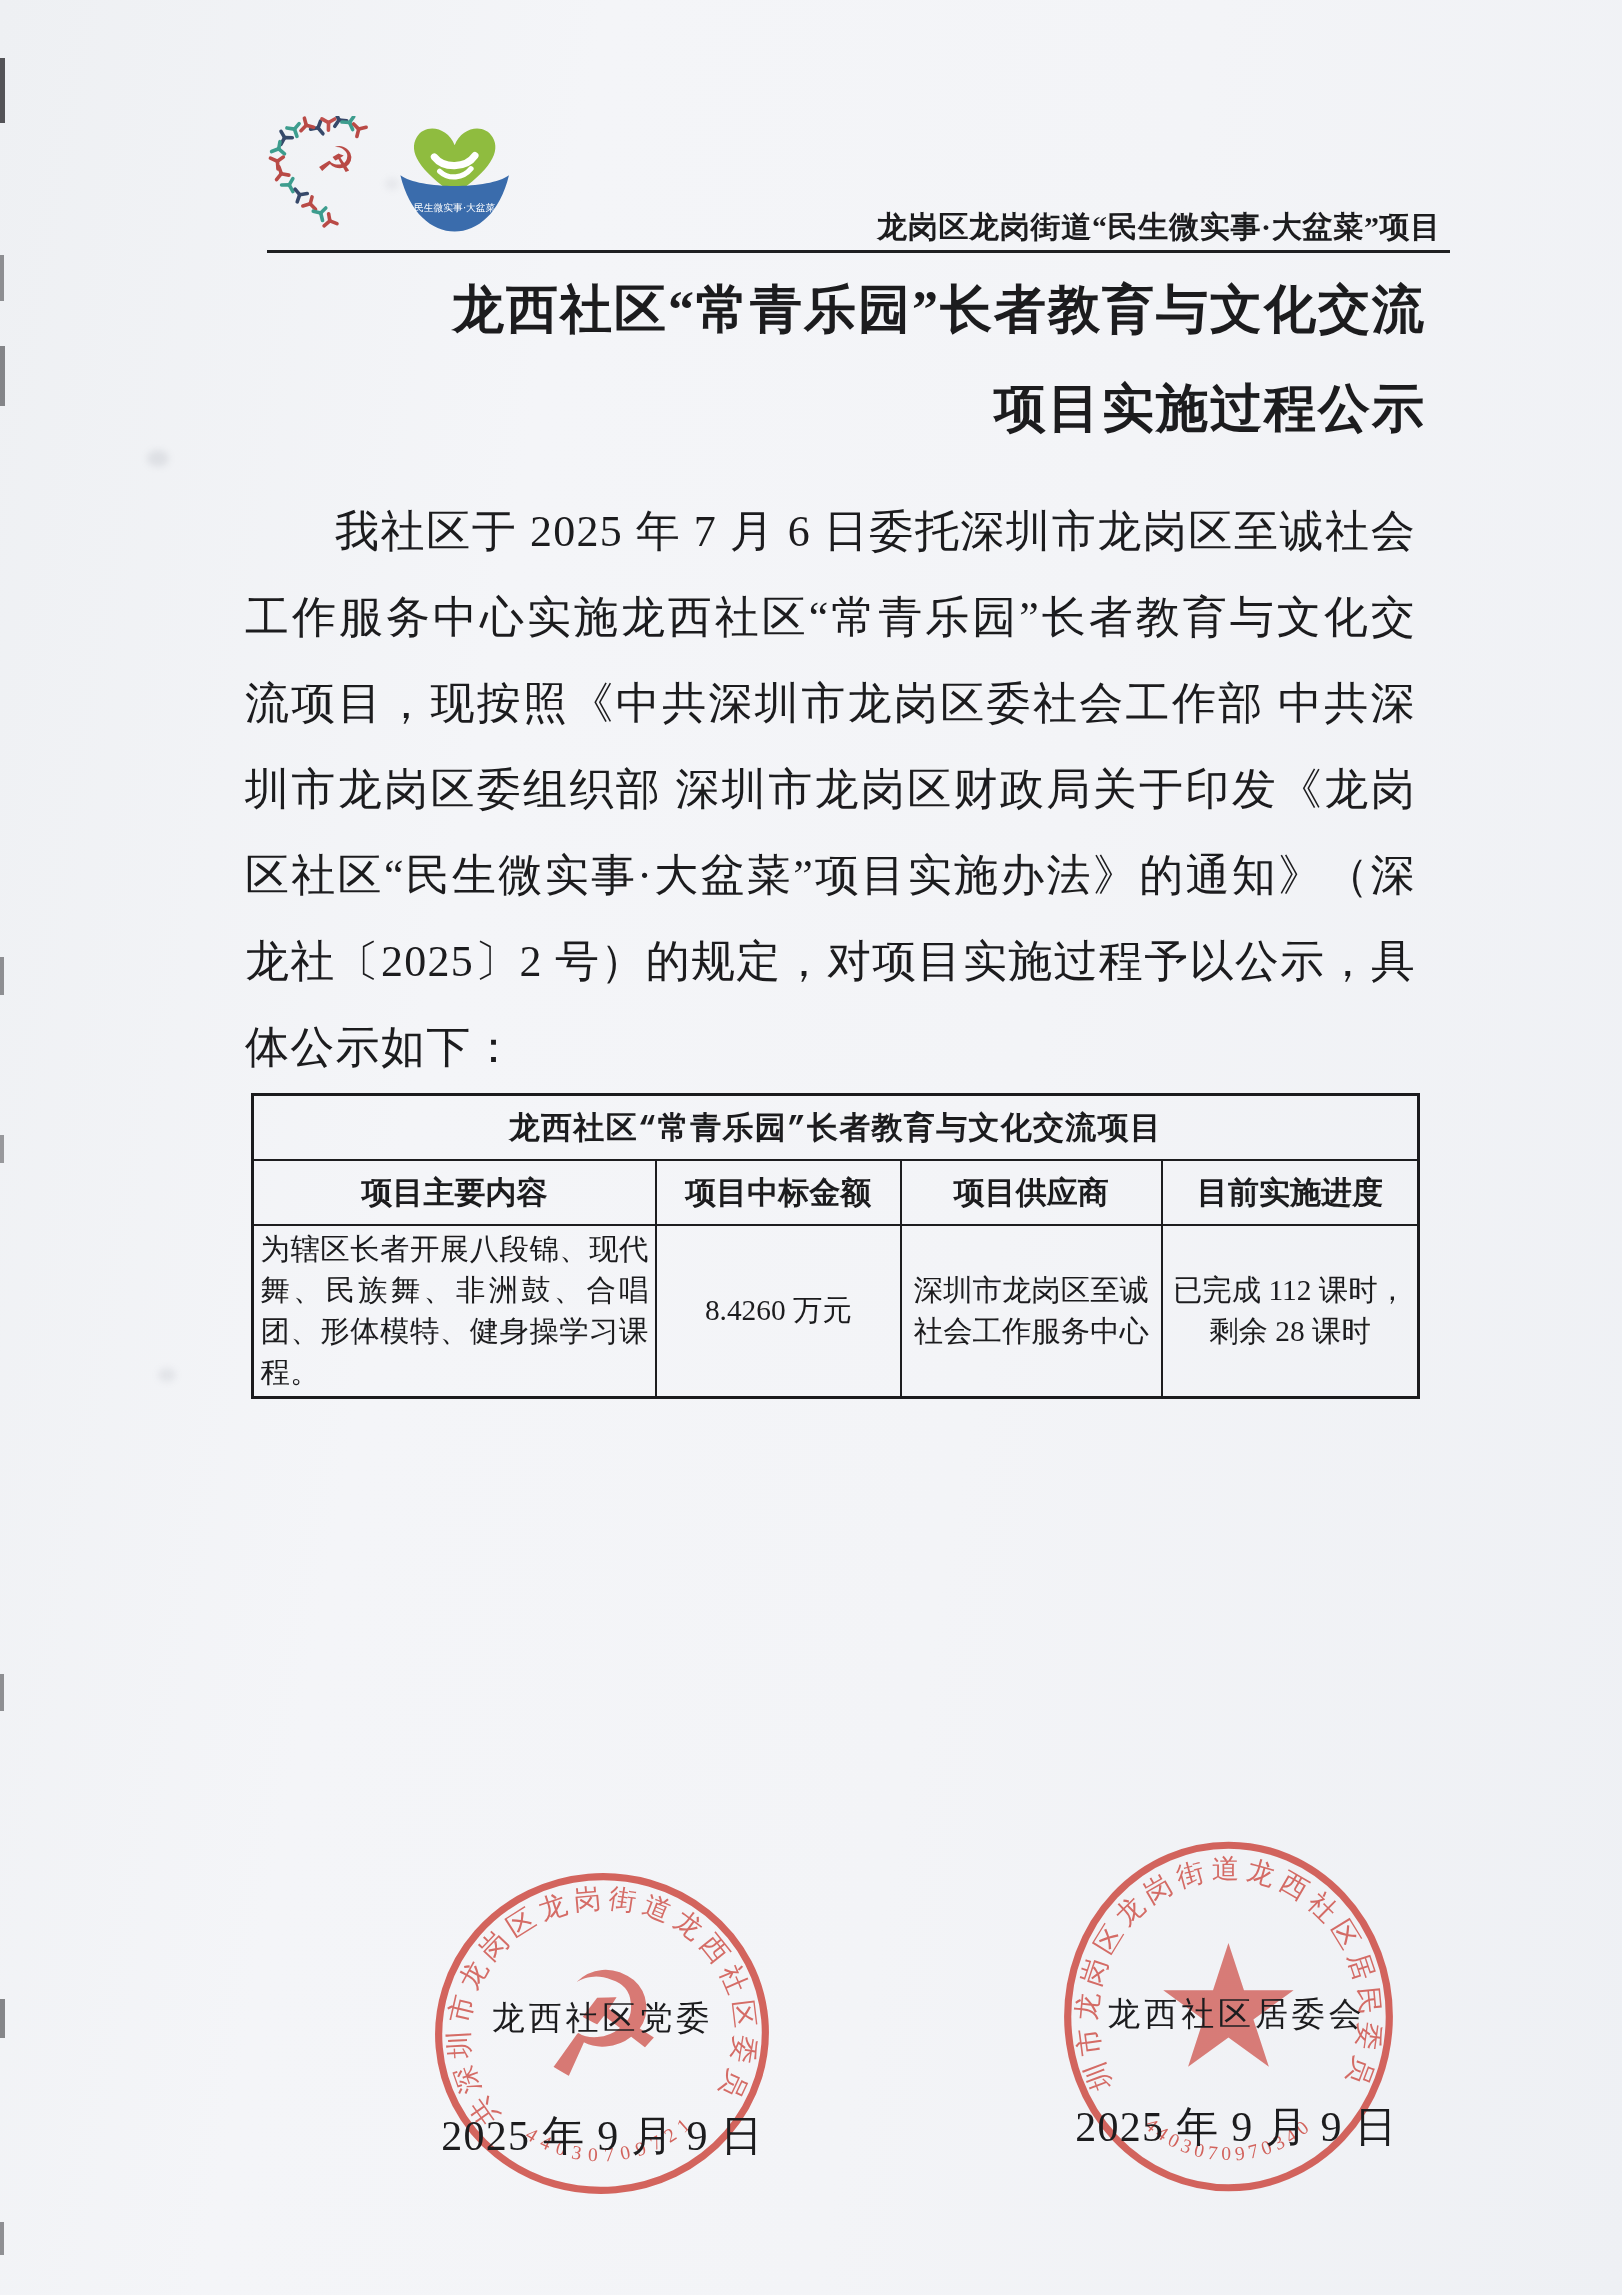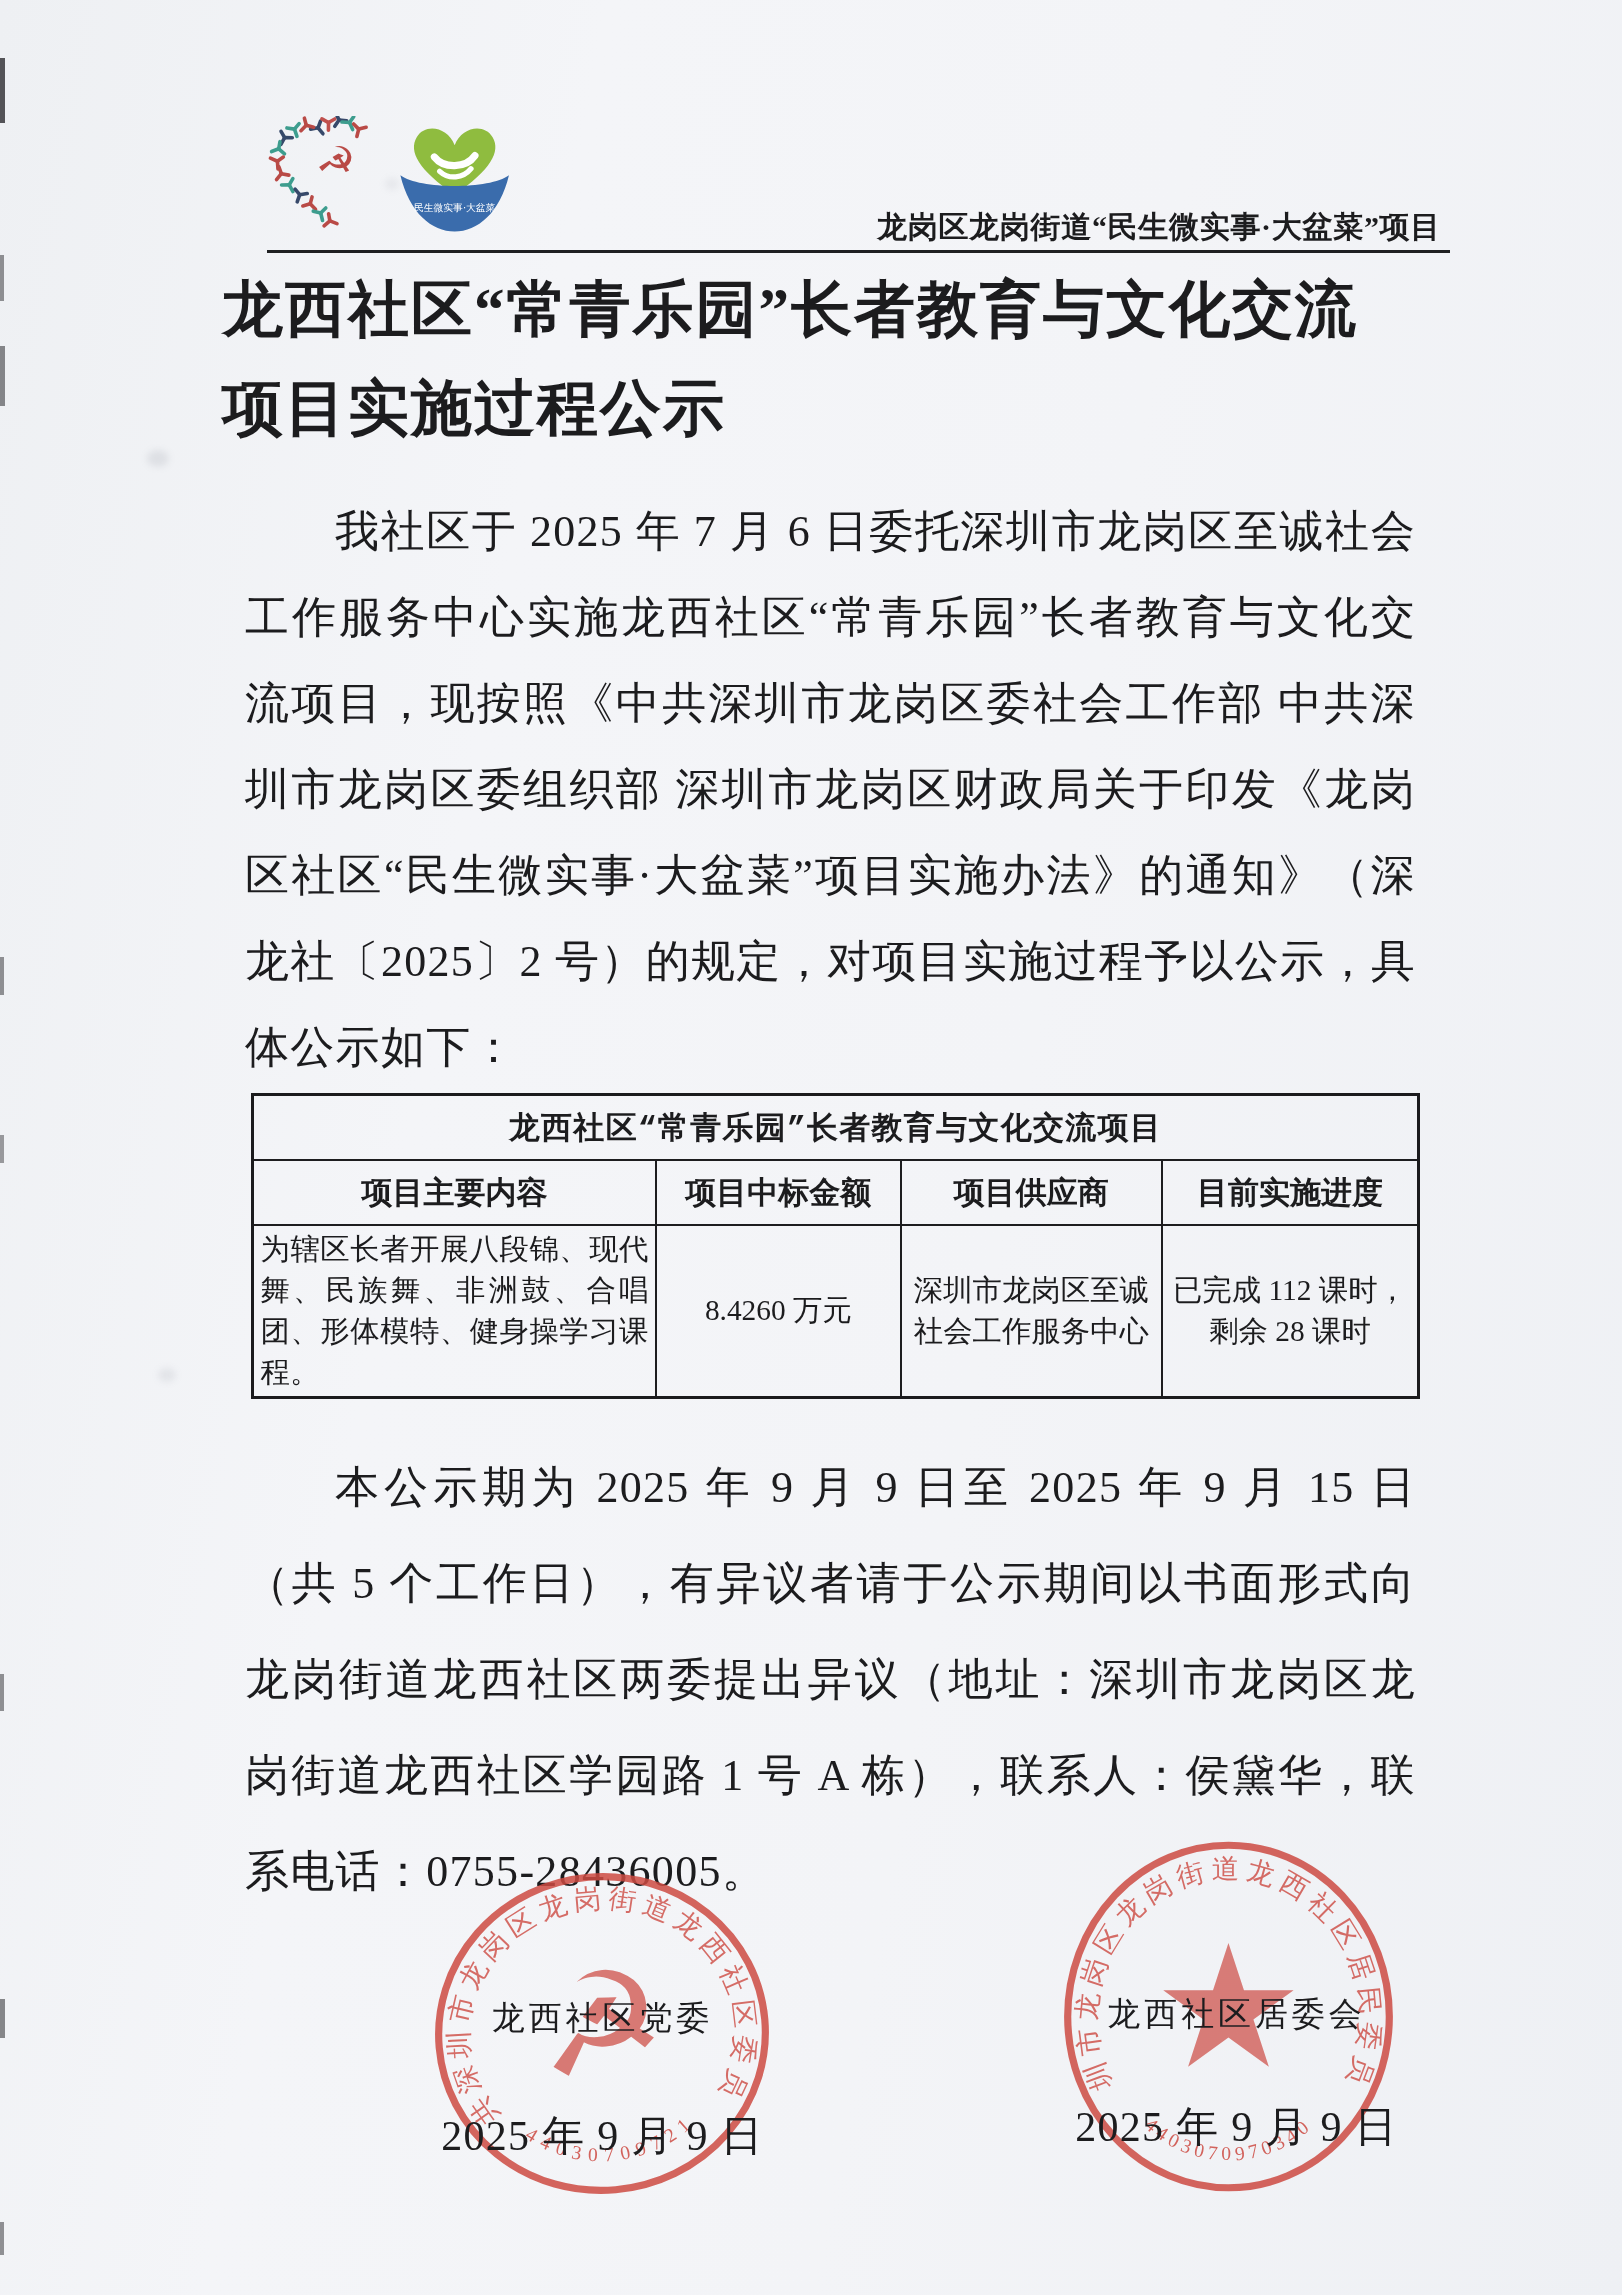--- a/index.html
+++ b/index.html
@@ -5,22 +5,22 @@
   html,body{margin:0;padding:0;width:1623px;height:2295px;}
   body{font-family:"Liberation Serif","DejaVu Serif",serif;color:#1c1c1e;}
   .page{position:absolute;left:0;top:0;width:1623px;height:2295px;overflow:hidden;
         background:linear-gradient(100deg,#eef0f3 0%,#f4f5f8 30%,#f3f4f7 60%,#eef0f4 100%);}
   .artifact{position:absolute;background:#2c2c30;}
   .smudge{position:absolute;border-radius:50%;background:#8a8f9a;filter:blur(3.9px);}
   .logo{position:absolute;}
   .caption{position:absolute;left:734px;top:207px;width:707px;text-align:right;
            font-size:30px;font-weight:600;letter-spacing:0.7px;white-space:nowrap;}
   .rule{position:absolute;left:267px;top:250px;width:1183px;height:3.3px;background:#1f2022;}
-  .title{position:absolute;left:222px;top:260px;width:1204px;text-align:left;
-         font-size:61px;font-weight:700;line-height:99px;letter-spacing:2px;}
+  .title{position:absolute;left:222px;top:260px;width:1204px;text-align:right;
+         font-size:52px;font-weight:700;line-height:99px;letter-spacing:2px;}
   .para{position:absolute;left:245px;width:1171px;text-align:justify;
         font-size:44px;line-height:86px;letter-spacing:1.3px;text-indent:90px;}
   #para1{top:489px;}
   #para2{top:1440px;line-height:96px;}
   table.pub{position:absolute;left:251px;top:1093px;width:1169px;
             border-collapse:collapse;table-layout:fixed;background:transparent;}
   table.pub td{border:2px solid #1d1d1f;vertical-align:middle;padding:2.6px 6.5px;}
   td.t-title{height:58px;text-align:center;font-family:Liberation Mono, monospace;
              font-weight:700;font-size:31px;letter-spacing:1.3px;border-bottom-width:2.6px;}
   td.t-head{height:58px;text-align:center;font-weight:700;font-size:31px;border-bottom-width:3.9px;}
@@ -96,21 +96,20 @@
 
   <div class="caption">龙岗区龙岗街道“民生微实事·大盆菜”项目</div>
   <div class="rule"></div>
 
   <div class="title">
     <div>龙西社区“常青乐园”长者教育与文化交流</div>
     <div>项目实施过程公示</div>
   </div>
 
   <div id="para1" class="para">我社区于 2025 年 7 月 6 日委托深圳市龙岗区至诚社会工作服务中心实施龙西社区“常青乐园”长者教育与文化交流项目，现按照《中共深圳市龙岗区委社会工作部 中共深圳市龙岗区委组织部 深圳市龙岗区财政局关于印发《龙岗区社区“民生微实事·大盆菜”项目实施办法》的通知》（深龙社〔2025〕2 号）的规定，对项目实施过程予以公示，具体公示如下：</div>
-  <div id="para2" class="para">本公示期为 2025 年 9 月 9 日至 2025 年 9 月 15 日（共 5 个工作日），有异议者请于公示期间以书面形式向龙岗街道龙西社区两委提出异议（地址：深圳市龙岗区龙岗街道龙西社区学园路 1 号 A 栋），联系人：侯黛华，联系电话：0755-28436005。</div>
 
   <table class="pub outer-b">
     <colgroup>
         <col style="width:34.6%">
         <col style="width:21%">
         <col style="width:22.4%">
         <col style="width:22%">
       </colgroup>
     <tbody>
       <tr>

